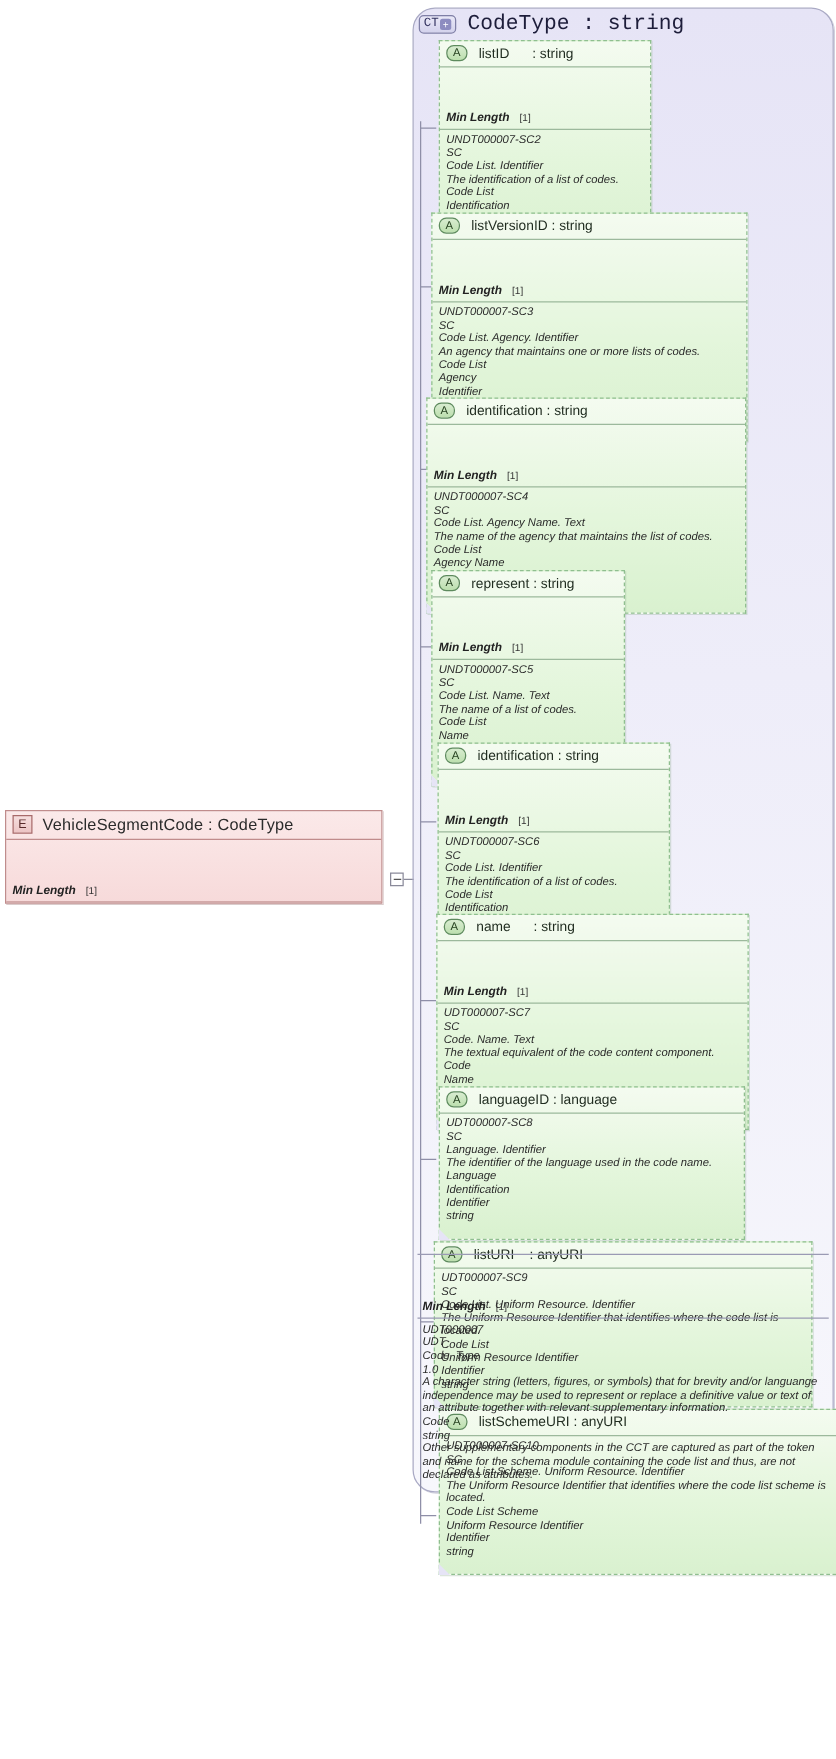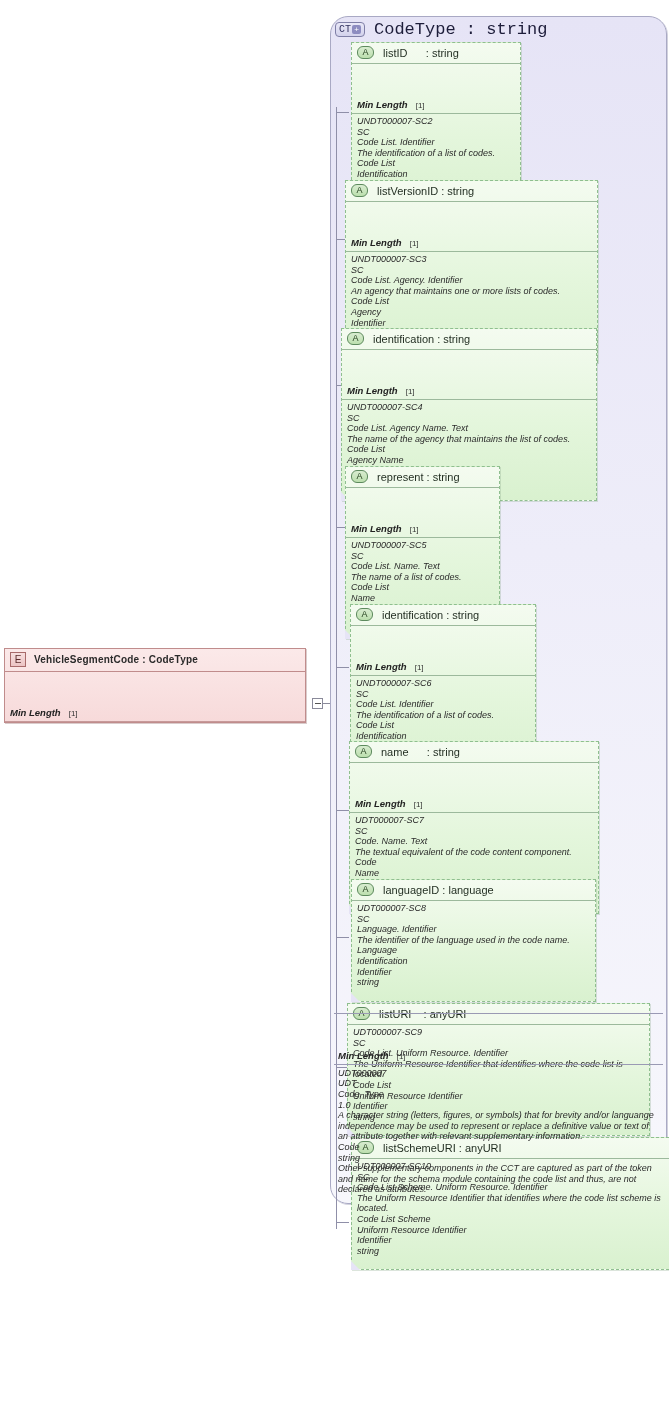--- a/index.html
+++ b/index.html
@@ -29,21 +29,21 @@
   .badge-e {
     width: 16px; height: 15px; flex: 0 0 auto;
     border: 1px solid #a86a6a;
     background: linear-gradient(to bottom,#f6dede,#ecc4c4);
     color: #5a2b2b;
     font-size: 10px; line-height: 13px; text-align: center;
     font-family: "Liberation Sans", sans-serif;
     margin-right: 8px;
   }
   #element-box .title {
-    font-size: 10px; font-weight: bold; color: #2b2b2b;
+    font-size: 13px; font-weight: normal; color: #2b2b2b;
     letter-spacing: .2px;
   }
   .facet-row {
     display: flex; align-items: baseline;
     padding: 2px 5px 3px 5px;
     font-size: 9.5px; font-style: italic;
     border-bottom: 1px solid #b9b9cf;
   }
   #element-box .facet-row { border-bottom: 1px solid #c79a9a; }
   .facet-name { font-weight: bold; font-style: italic; color:#222;margin-top:33px; }
@@ -70,21 +70,21 @@
     width: 6px; height: 1px; background: #555;
   }
   #elem-connector .wire {
     position: absolute; left: 17px; top: 7px;
     width: 19px; height: 1px; background: #8a8a9a;
   }
 
   
   #codetype {
     position: absolute;
-    left: 330px; top: 16px;
+    left: 330px; top: 6px;
     width: 337px; height: 1188px;
     border: 1px solid #a9a9c4;
     border-radius: 18px;
     background: linear-gradient(to bottom, #e6e4f6 0%, #eeedf9 45%, #f7f7fc 100%);
     box-shadow: 1px 1px 0 rgba(140,140,170,.4);
   }
   #codetype-hdr {
     position: absolute; left: 4px; top: 3px;
     display: flex; align-items: center;
   }

